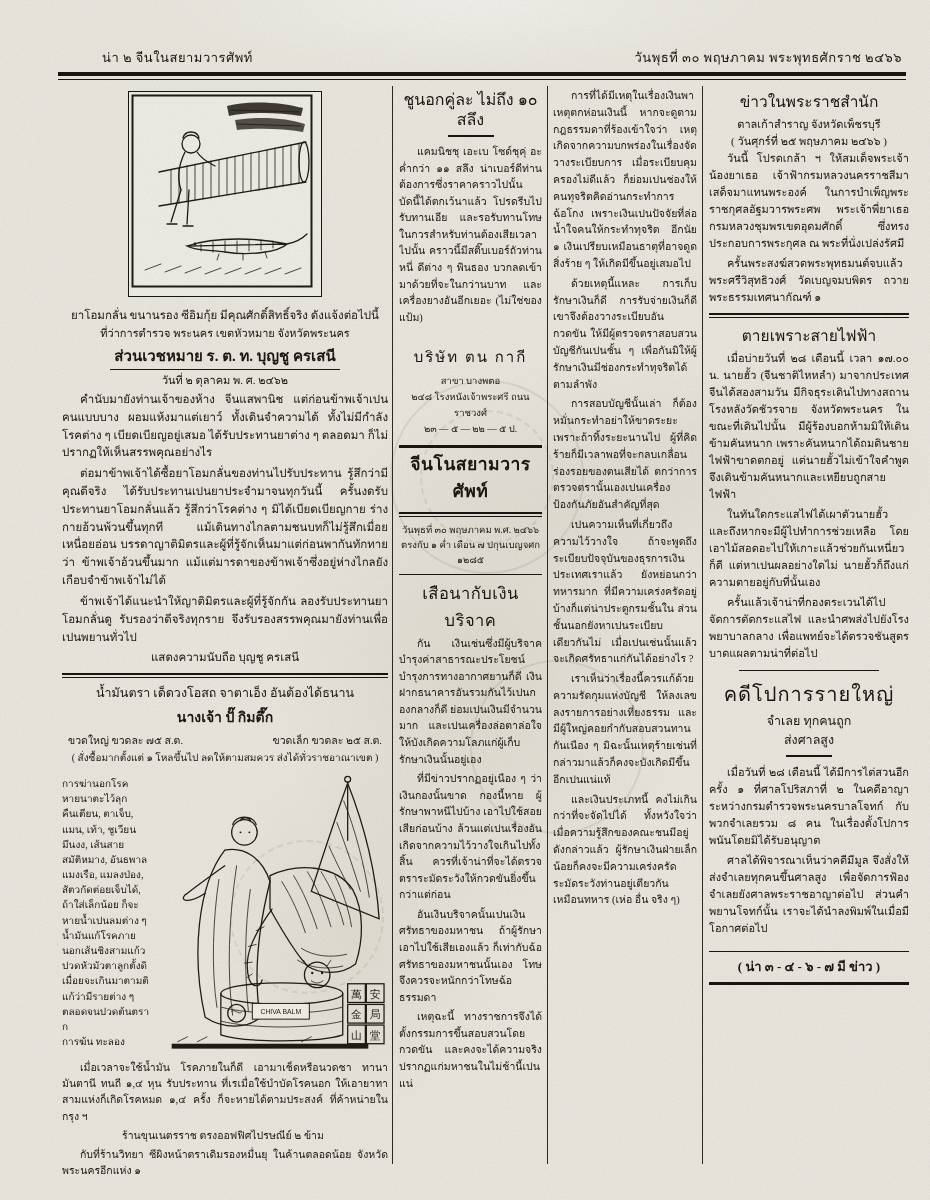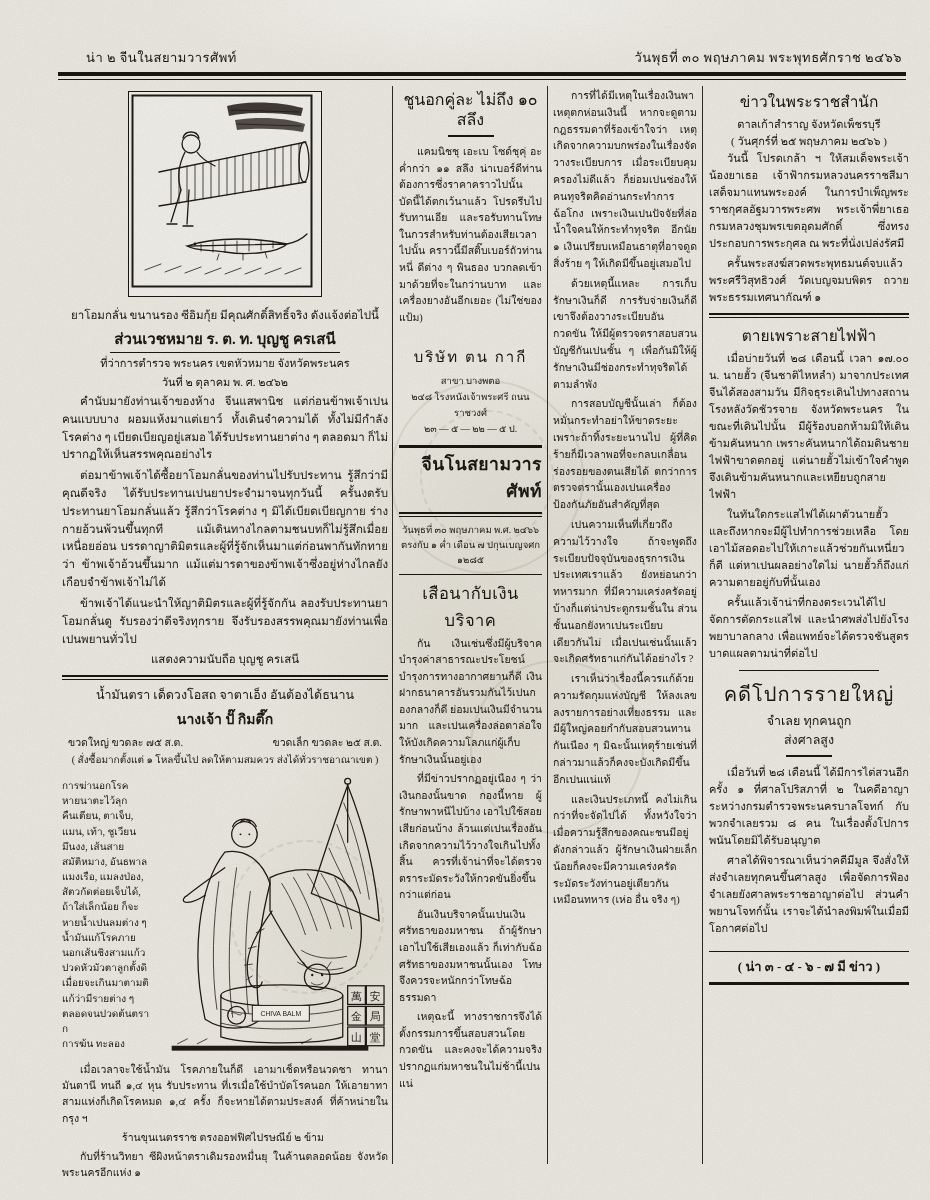--- a/index.html
+++ b/index.html
@@ -8,40 +8,40 @@
     background-color:#eae8e0;
     background-image:
       radial-gradient(ellipse 300px 380px at 52% 56%, rgba(120,105,70,.10), transparent 70%),
       radial-gradient(ellipse 220px 260px at 38% 78%, rgba(110,95,60,.08), transparent 70%),
       radial-gradient(ellipse 420px 180px at 70% 40%, rgba(100,90,60,.07), transparent 70%),
       radial-gradient(ellipse 500px 120px at 50% 0%, rgba(255,255,255,.45), transparent 60%);}
   .grain{position:absolute;inset:0;opacity:.15;pointer-events:none;}
   .ring{position:absolute;border:2px solid rgba(70,58,30,.10);border-radius:50%;pointer-events:none;}
   .ring.inner{border-style:dashed;}
   .hdr{position:absolute;top:47px;font-size:13px;letter-spacing:.5px;}
-  .hdr-l{left:86px;}
+  .hdr-l{left:102px;}
   .hdr-r{right:28px;}
   .toprule{position:absolute;top:72px;left:58px;width:848px;height:3px;
     border-top:4px solid #16120d;border-bottom:1px solid #16120d;}
   .vsep{position:absolute;top:86px;height:1078px;width:1px;background:#2b261e;}
   .col{position:absolute;top:88px;overflow:hidden;}
   .c1{left:62px;width:326px;height:1090px;font-size:11.5px;line-height:1.55;}
   .c2{left:399px;width:143px;height:1078px;font-size:10.5px;line-height:1.58;}
   .c3{left:553px;width:144px;height:1078px;font-size:10.5px;line-height:1.6;}
   .c4{left:709px;width:200px;height:1078px;font-size:11px;line-height:1.55;}
   p{margin:0 0 3px;text-indent:18px;text-align:justify;}
   .ctr{text-align:center;text-indent:0;}
   .pre{white-space:pre-line;}
   .hl{font-weight:normal;text-align:center;text-indent:0;margin:2px 0;}
   .hl1{font-size:16px;line-height:1.25;}
   .hl2{font-size:15px;letter-spacing:2px;margin-top:20px;}
   .hl3{font-size:16.5px;letter-spacing:.5px;}
   .hl4{font-size:15.5px;}
   .hl5{font-size:20px;letter-spacing:1px;}
-  .mast{font-size:17.5px;font-weight:bold;text-align:right;letter-spacing:.5px;margin:2px 0;}
+  .mast{font-size:17.5px;font-weight:bold;text-align:center;letter-spacing:.5px;margin:2px 0;}
   .rule{height:1px;background:#16120d;margin:6px 0;}
   .rule2{height:2px;border-top:2px solid #16120d;border-bottom:1px solid #16120d;margin:6px 0;}
   .bar{height:3px;background:#16120d;margin:7px 0 3px;}
   .shortrule{width:46px;height:2px;background:#16120d;margin:5px auto 7px;}
   .imgframe{width:188px;margin:3px auto 10px;border:1px solid #16120d;padding:2px;background:rgba(255,255,255,.25);}
   .cap1{font-size:11.5px;}
   .cap2{font-size:15px;font-weight:bold;margin:3px auto 2px;display:table;border-bottom:1px solid #16120d;padding:0 4px 1px;}
   .cap3,.cap4{font-size:11px;margin-bottom:2px;}
   .sig{text-align:center;text-indent:0;margin:2px 0 4px;}
   .adoil-h1{font-size:12.5px;font-weight:normal;}
@@ -107,24 +107,24 @@
         <path class="ln" d="M56,152 C86,142 128,144 156,150 C166,148 172,144 176,140 M156,150 C148,158 118,162 94,158 C80,156 64,157 56,152 Z"></path>
         <path class="lt" d="M70,150 L70,157 M82,148 L82,158 M94,147 L94,158 M106,147 L106,158 M118,146 L118,157 M130,146 L130,156 M142,147 L142,154"></path>
         <circle cx="64" cy="150" r="1.4" class="dk"></circle>
         <path class="lt" d="M88,160 L86,166 M112,160 L112,166 M134,158 L136,164"></path>
 
         <path class="lt" d="M14,176 L30,170 M34,178 L50,172 M54,179 L70,173 M74,180 L90,174 M94,180 L110,174 M114,180 L130,174 M134,180 L150,174 M154,180 L170,174"></path>
       </svg>
     </div>
 
     <div class="ctr cap1">ยาโอมกลั่น ขนานรอง ซีอิมกุ้ย  มีคุณศักดิ์สิทธิ์จริง  ดังแจ้งต่อไปนี้</div>
+    <div class="ctr cap3">ที่ว่าการตำรวจ พระนคร เขตหัวหมาย  จังหวัดพระนคร</div>
     <div class="ctr">
         <span class="cap2">ส่วนเวชหมาย ร. ต. ท.   บุญชู ครเสนี</span>
       </div>
-    <div class="ctr cap3">ที่ว่าการตำรวจ พระนคร เขตหัวหมาย  จังหวัดพระนคร</div>
     <div class="ctr cap4">วันที่ ๒ ตุลาคม  พ. ศ. ๒๔๖๒</div>
 
     <p>คำนับมายังท่านเจ้าของห้าง จีนแสพานิช   แต่ก่อนข้าพเจ้าเปนคนแบบบาง ผอมแห้งมาแต่เยาว์  ทั้งเดินจำความได้  ทั้งไม่มีกำลัง โรคต่าง ๆ เบียดเบียญอยู่เสมอ  ได้รับประทานยาต่าง ๆ ตลอดมา  ก็ไม่ปรากฏให้เห็นสรรพคุณอย่างไร</p>
     <p>ต่อมาข้าพเจ้าได้ซื้อยาโอมกลั่นของท่านไปรับประทาน   รู้สึกว่ามีคุณดีจริง ได้รับประทานเปนยาประจำมาจนทุกวันนี้   ครั้นงดรับประทานยาโอมกลั่นแล้ว รู้สึกว่าโรคต่าง ๆ มิได้เบียดเบียญกาย  ร่างกายอ้วนพ้วนขึ้นทุกที  แม้เดินทางไกลตามชนบทก็ไม่รู้สึกเมื่อยเหนื่อยอ่อน   บรรดาญาติมิตรและผู้ที่รู้จักเห็นมาแต่ก่อนพากันทักทายว่า ข้าพเจ้าอ้วนขึ้นมาก  แม้แต่มารดาของข้าพเจ้าซึ่งอยู่ห่างไกลยังเกือบจำข้าพเจ้าไม่ได้</p>
     <p>ข้าพเจ้าได้แนะนำให้ญาติมิตรและผู้ที่รู้จักกัน  ลองรับประทานยาโอมกลั่นดู  รับรองว่าดีจริงทุกราย  จึงรับรองสรรพคุณมายังท่านเพื่อเปนพยานทั่วไป</p>
     <p class="sig">แสดงความนับถือ  บุญชู ครเสนี</p>
 
     <div class="rule2"></div>
 
     <div class="hl adoil-h1">น้ำมันตรา เด็ดวงโอสถ จาตาเอ็ง อันต้องได้ธนาน</div>

